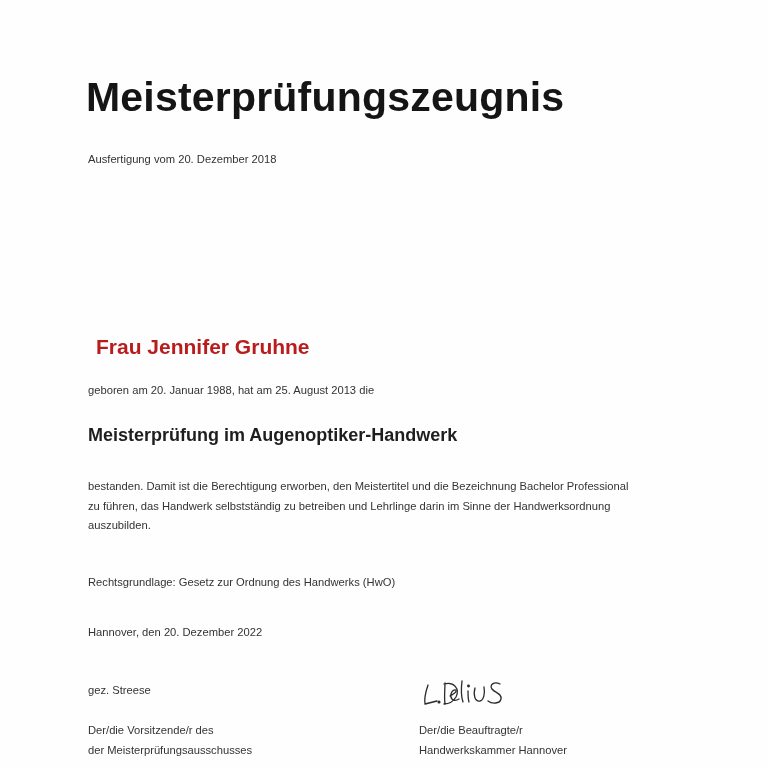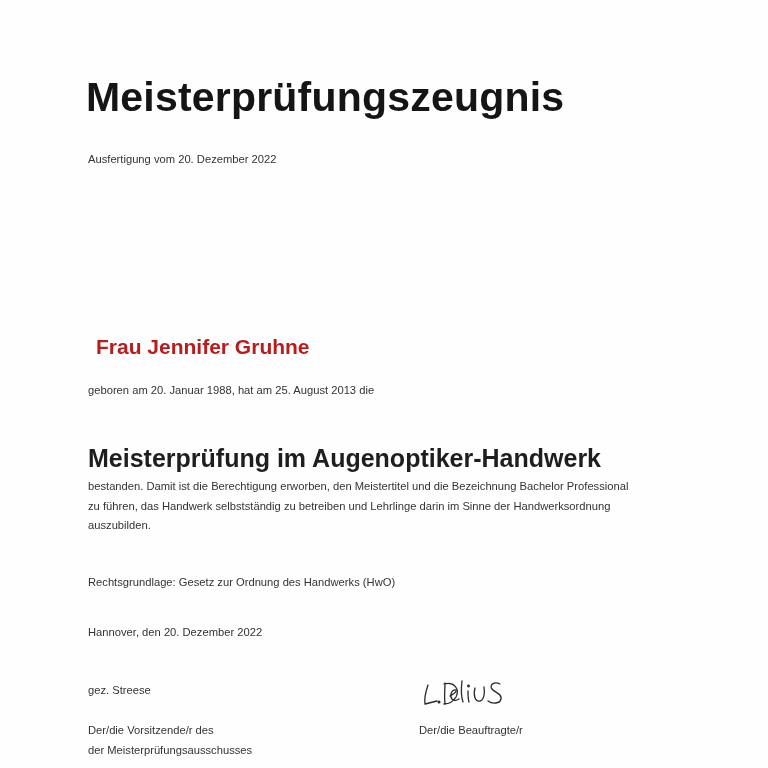--- a/index.html
+++ b/index.html
@@ -36,22 +36,22 @@
     }
     .issued { left: 88px; top: 153px; }
     .name {
       left: 96px; top: 335px;
       font-size: 21px;
       font-weight: bold;
       color: #b91c1c;
     }
     .born { left: 88px; top: 384px; }
     .exam {
-      left: 88px; top: 444px;
-      font-size: 25px;
+      left: 88px; top: 425px;
+      font-size: 18px;
       font-weight: bold;
       color: #1e1e1e;
     }
     .body-text {
       left: 88px; top: 477px;
       line-height: 19.5px;
       white-space: normal;
       width: 640px;
     }
     .body-text p { margin: 0; }
@@ -65,21 +65,21 @@
       width: 110px; height: 36px;
     }
   </style>
 </head>
 <body>
 
 <div class="page">
 
   <div class="abs title">Meisterprüfungszeugnis</div>
 
-  <div class="abs small issued">Ausfertigung vom 20. Dezember 2022</div>
+  <div class="abs small issued">Ausfertigung vom 20. Dezember 2018</div>
 
   <div class="abs name">Frau Jennifer Gruhne</div>
 
   <div class="abs small born">geboren am 20. Januar 1988, hat am 25. August 2013 die</div>
 
   <div class="abs exam">Meisterprüfung im Augenoptiker-Handwerk</div>
 
   <div class="abs small body-text">
     <p>bestanden. Damit ist die Berechtigung erworben, den Meistertitel und die Bezeichnung Bachelor Professional</p>
     <p>zu führen, das Handwerk selbstständig zu betreiben und Lehrlinge darin im Sinne der Handwerksordnung</p>
@@ -114,15 +114,16 @@
       <circle cx="48.5" cy="11" r="0.8" fill="#2a2a2a"></circle>
 
       <path d="M55 13 C53 20, 55 27, 60 26 C64 25, 65 18, 64 12"></path>
 
       <path d="M80 9 C74 6, 69 10, 72 14 C75 18, 82 18, 81 24 C80 29, 72 29, 68 26"></path>
     </svg>
   </div>
 
   <div class="abs small right-role">
     <div>Der/die Beauftragte/r</div>
+    <div>Handwerkskammer Hannover</div>
   </div>
 
 </div>
 
 </body></html>

